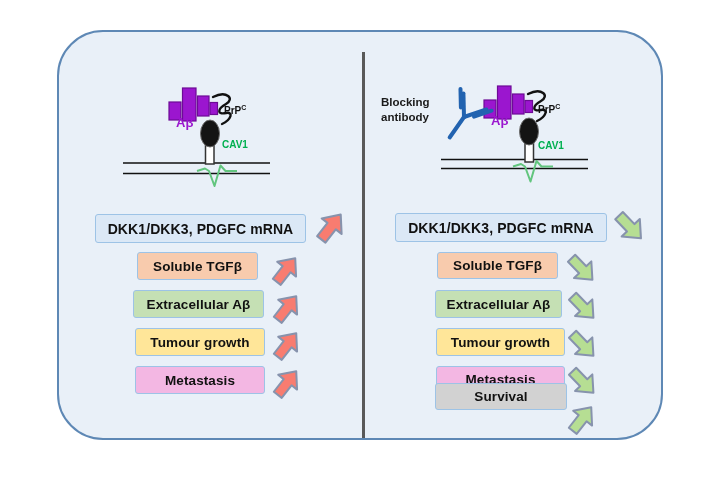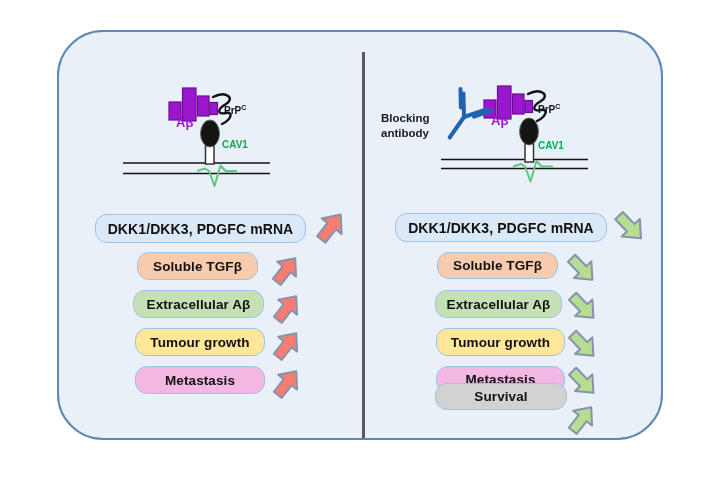--- a/index.html
+++ b/index.html
@@ -12,29 +12,29 @@
     background:#e9f0f8;border:2px solid #5e88b5;border-radius:46px;
     box-sizing:border-box;
   }
   .divider{
     position:absolute;left:362px;top:52px;width:2.5px;height:386px;
     background:#595959;
   }
   #diagram{position:absolute;left:0;top:0;pointer-events:none;}
   .lbl{position:absolute;font-weight:700;color:#111;white-space:nowrap;}
   .lbl sup{font-size:7px;}
-  .blocking{left:381px;top:111px;font-size:11.5px;line-height:14.5px;color:#1a1a1a;}
+  .blocking{left:381px;top:95px;font-size:11.5px;line-height:14.5px;color:#1a1a1a;}
   .ab-l{left:176px;top:115px;font-size:13px;}
   .ab-r{left:491px;top:113px;font-size:13px;}
   .prp-l{left:224px;top:104px;font-size:10px;}
   .prp-r{left:538px;top:103px;font-size:10px;}
   .cav-l{left:222px;top:139px;font-size:10px;}
   .cav-r{left:538px;top:140px;font-size:10px;}
   .box{
-    position:absolute;border:1.5px solid #9dc3e6;border-radius:12px;
+    position:absolute;border:1.5px solid #9dc3e6;border-radius:3px;
     box-sizing:border-box;display:flex;align-items:center;justify-content:center;
     font-weight:700;font-size:13.5px;color:#111;letter-spacing:.1px;
   }
   .b-l1{left:95px; top:214px;width:211px;height:29px;font-size:14px;}
   .b-l2{left:137px;top:252px;width:121px;height:28px;}
   .b-l3{left:133px;top:290px;width:131px;height:28px;}
   .b-l4{left:135px;top:328px;width:130px;height:28px;}
   .b-l5{left:135px;top:366px;width:130px;height:28px;}
   .b-r1{left:395px;top:213px;width:212px;height:29px;font-size:14px;}
   .b-r2{left:437px;top:252px;width:121px;height:27px;}

